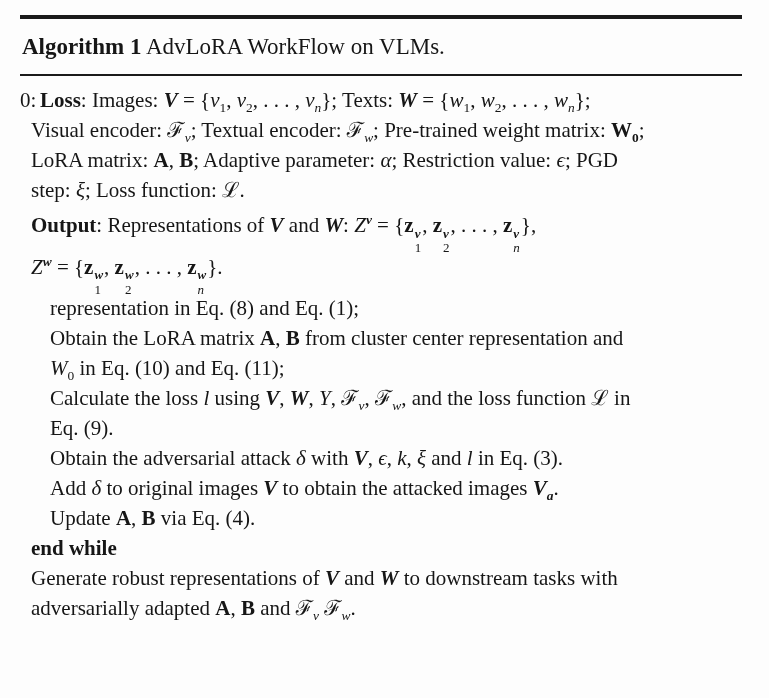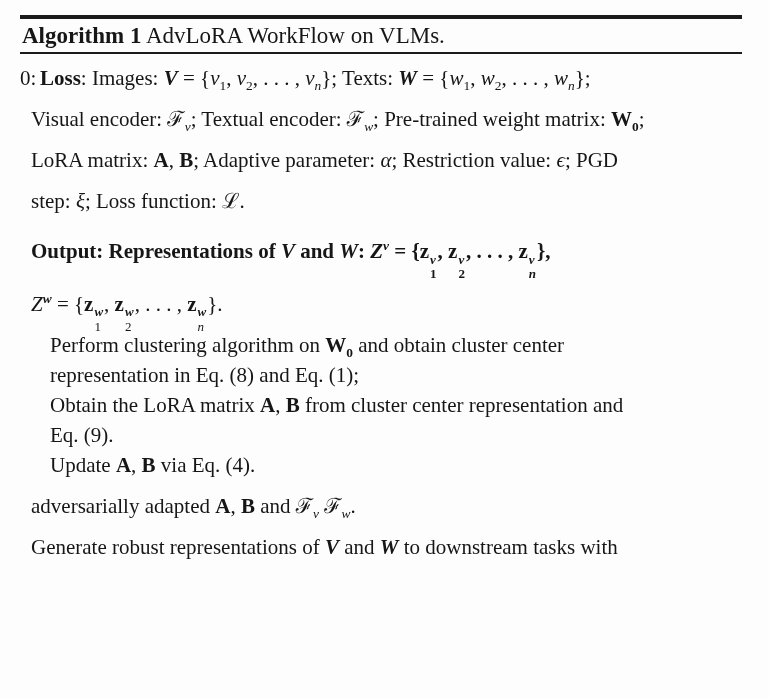--- a/index.html
+++ b/index.html
@@ -27,40 +27,40 @@
     margin: 0;
   }
   hr.rule-thin {
     border: 0;
     border-top: 2px solid #1b1b1b;
     margin: 0;
   }
   .caption {
     font-size: 23px;
     line-height: 27px;
-    padding: 3px 2px;
+    padding: 14px 2px;
     white-space: nowrap;
   }
   .caption .label {
     font-weight: bold;
   }
   .algo-body {
     font-size: 21px;
     line-height: 30px;
     padding-top: 9px;
     padding-bottom: 6px;
   }
   .line {
     white-space: nowrap;
   }
-  .line.base   { padding-left: 11px; margin-top: 11px; }
+  .line.base   { padding-left: 11px; }
   .line.inner  { padding-left: 30px; }
   .line.numbered { display: flex; padding-left: 0; }
   .line.numbered .num { flex: none; width: 20px; }
-  .line.gap { margin-top: 20px; font-weight: bold; }
+  .line.gap { margin-top: 5px; }
   sup { font-size: 64%; line-height: 0; }
   sub { font-size: 64%; line-height: 0; }
   
   .ss {
     display: inline-flex;
     flex-direction: column;
     justify-content: center;
     font-size: 62%;
     line-height: 1.1;
     height: 1.6em;
@@ -101,22 +101,26 @@
       <div class="line base"><i>Z</i><sup><b><i>w</i></b></sup> = {<b>z</b><span class="ss">
           <span><b><i>w</i></b></span>
           <span>1</span>
         </span>, <b>z</b><span class="ss">
           <span><b><i>w</i></b></span>
           <span>2</span>
         </span>, . . . , <b>z</b><span class="ss">
           <span><b><i>w</i></b></span>
           <span><i>n</i></span>
         </span>}.</div>
-      <div class="line inner">Perform clustering algorithm on <b>W</b><sub><b>0</b></sub> and obtain cluster center</div>
       <div class="line inner">representation in Eq. (8) and Eq. (1);</div>
       <div class="line inner">Obtain the LoRA matrix <b>A</b>, <b>B</b> from cluster center representation and</div>
+      <div class="line inner"><i>W</i><sub>0</sub> in Eq. (10) and Eq. (11);</div>
+      <div class="line inner">Calculate the loss <i>l</i> using <b><i>V</i></b>, <b><i>W</i></b>, <i>Y</i>, ℱ<sub><i>v</i></sub>, ℱ<sub><i>w</i></sub>, and the loss function ℒ in</div>
       <div class="line inner">Eq. (9).</div>
+      <div class="line inner">Obtain the adversarial attack <i>δ</i> with <b><i>V</i></b>, <i>ϵ</i>, <i>k</i>, <i>ξ</i> and <i>l</i> in Eq. (3).</div>
+      <div class="line inner">Add <i>δ</i> to original images <b><i>V</i></b> to obtain the attacked images <b><i>V</i></b><sub><b><i>a</i></b></sub>.</div>
       <div class="line inner">Update <b>A</b>, <b>B</b> via Eq. (4).</div>
+      <div class="line base"><b>end while</b></div>
+      <div class="line base">Generate robust representations of <b><i>V</i></b> and <b><i>W</i></b> to downstream tasks with</div>
       <div class="line base">adversarially adapted <b>A</b>, <b>B</b> and ℱ<sub><i>v</i></sub> ℱ<sub><i>w</i></sub>.</div>
-      <div class="line base">Generate robust representations of <b><i>V</i></b> and <b><i>W</i></b> to downstream tasks with</div>
     </div>
 
 </div>
 
 </body></html>

